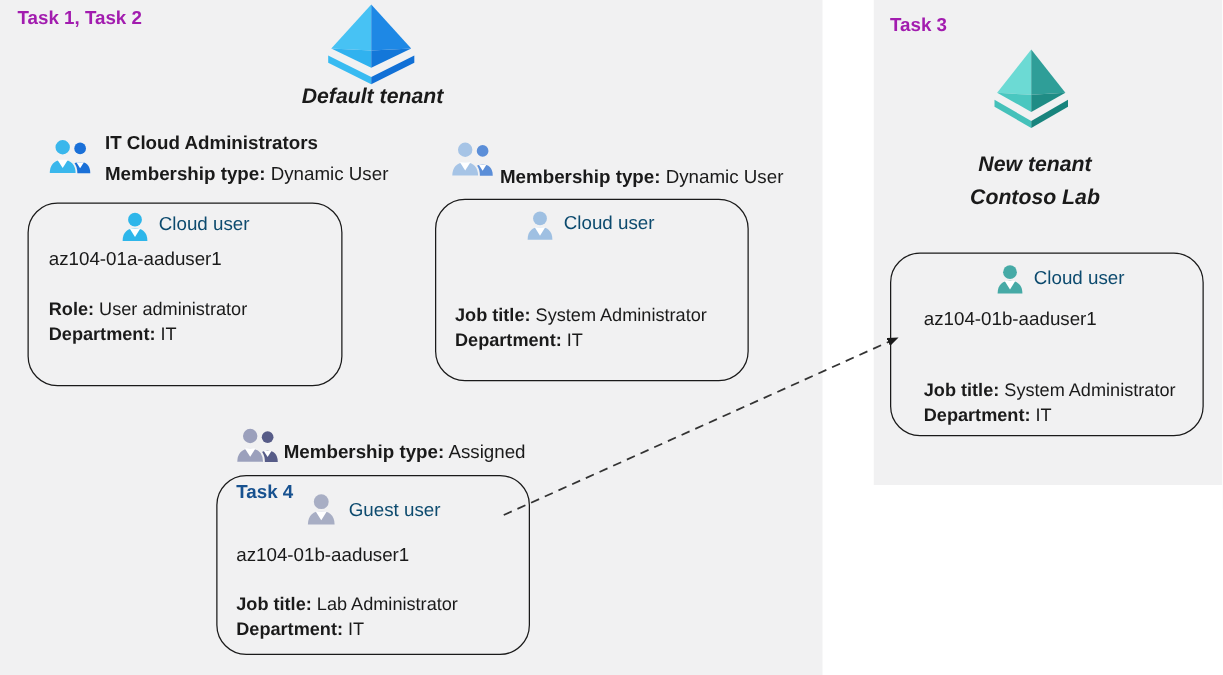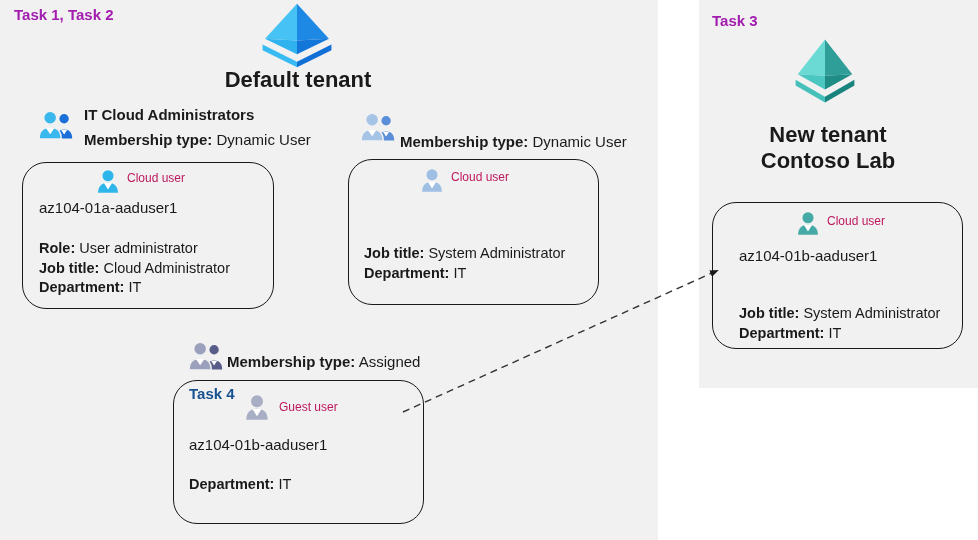--- a/index.html
+++ b/index.html
@@ -5,27 +5,27 @@
   html,body{margin:0;padding:0;background:#ffffff;}
   .canvas{
     position:relative;width:978px;height:540px;background:#ffffff;
     font-family:"Liberation Sans",sans-serif;color:#1a1a1a;overflow:hidden;
   }
   .panel{position:absolute;background:#f1f1f2;}
   #left-panel{left:0;top:0;width:658px;height:540px;}
   #right-panel{left:699px;top:0;width:279px;height:388px;}
 
   .task-label{position:absolute;font-size:15px;font-weight:700;color:#a21caf;white-space:nowrap;}
-  .tenant-name{position:absolute;font-size:22px;font-weight:700;text-align:center;white-space:nowrap;}
+  .tenant-name{position:absolute;font-size:17px;font-weight:700;text-align:center;white-space:nowrap;font-style:italic;}
   .group-name{position:absolute;font-size:15px;font-weight:700;white-space:nowrap;}
   .membership{position:absolute;font-size:15px;white-space:nowrap;}
   .bold{font-weight:700;}
 
   .user-card{position:absolute;border:1.4px solid #1a1a1a;border-radius:24px;background:transparent;}
-  .card-type{position:absolute;font-size:12px;color:#be185d;white-space:nowrap;}
+  .card-type{position:absolute;font-size:15px;color:#0c4a6e;white-space:nowrap;}
   .username{position:absolute;font-size:15px;font-weight:400;white-space:nowrap;}
   .fields{position:absolute;font-size:14.5px;line-height:19.5px;white-space:nowrap;}
   .icon{position:absolute;display:block;}
   .card-task-label{position:absolute;font-size:15px;font-weight:700;color:#17518f;white-space:nowrap;}
   #arrow-layer{position:absolute;left:0;top:0;width:978px;height:540px;pointer-events:none;}
 </style>
 </head>
 <body>
 
 <svg width="0" height="0" style="position:absolute" aria-hidden="true">
@@ -87,21 +87,20 @@
   </div>
 
   <div class="user-card" style="left:22px;top:162px;width:250px;height:145px;">
     <svg class="icon" style="left:72px;top:3px;width:26px;height:30px;color:#2eb6ea;">
         <use href="#person"></use>
       </svg>
     <div class="card-type" style="left:104px;top:8px;">Cloud user</div>
     <div class="username" style="left:16px;top:36px;">az104-01a-aaduser1</div>
     <div class="fields" style="left:16px;top:76px;">
       <div><span class="bold">Role:</span> <span>User administrator</span></div>
-      <div><span class="bold">Job title:</span> <span>Cloud Administrator</span></div>
       <div><span class="bold">Department:</span> <span>IT</span></div>
     </div>
   </div>
 
   <svg class="icon" style="left:360px;top:111px;width:36px;height:32px;color:#a6c4e6;--c2:#5b8ed8;">
       <use href="#group"></use>
     </svg>
   <div class="membership" style="left:400px;top:133px;">
     <span class="bold">Membership type:</span>
     <span>Dynamic User</span>
@@ -127,20 +126,21 @@
   </div>
 
   <div class="user-card" style="left:173px;top:380px;width:249px;height:142px;">
     <div class="card-task-label" style="left:15px;top:4px;">Task 4</div>
     <svg class="icon" style="left:69px;top:10px;width:28px;height:32px;color:#a8aec4;">
         <use href="#person"></use>
       </svg>
     <div class="card-type" style="left:105px;top:19px;">Guest user</div>
     <div class="username" style="left:15px;top:55px;">az104-01b-aaduser1</div>
     <div class="fields" style="left:15px;top:94px;">
+      <div><span class="bold">Job title:</span> <span>Lab Administrator</span></div>
       <div><span class="bold">Department:</span> <span>IT</span></div>
     </div>
   </div>
 
   <div class="task-label" style="left:712px;top:12px;">Task 3</div>
   <svg class="icon" style="left:790px;top:38px;width:70px;height:66px;">
       <use href="#pyramid-teal"></use>
     </svg>
   <div class="tenant-name" style="left:738px;top:122px;width:180px;">New tenant</div>
   <div class="tenant-name" style="left:738px;top:148px;width:180px;">Contoso Lab</div>

